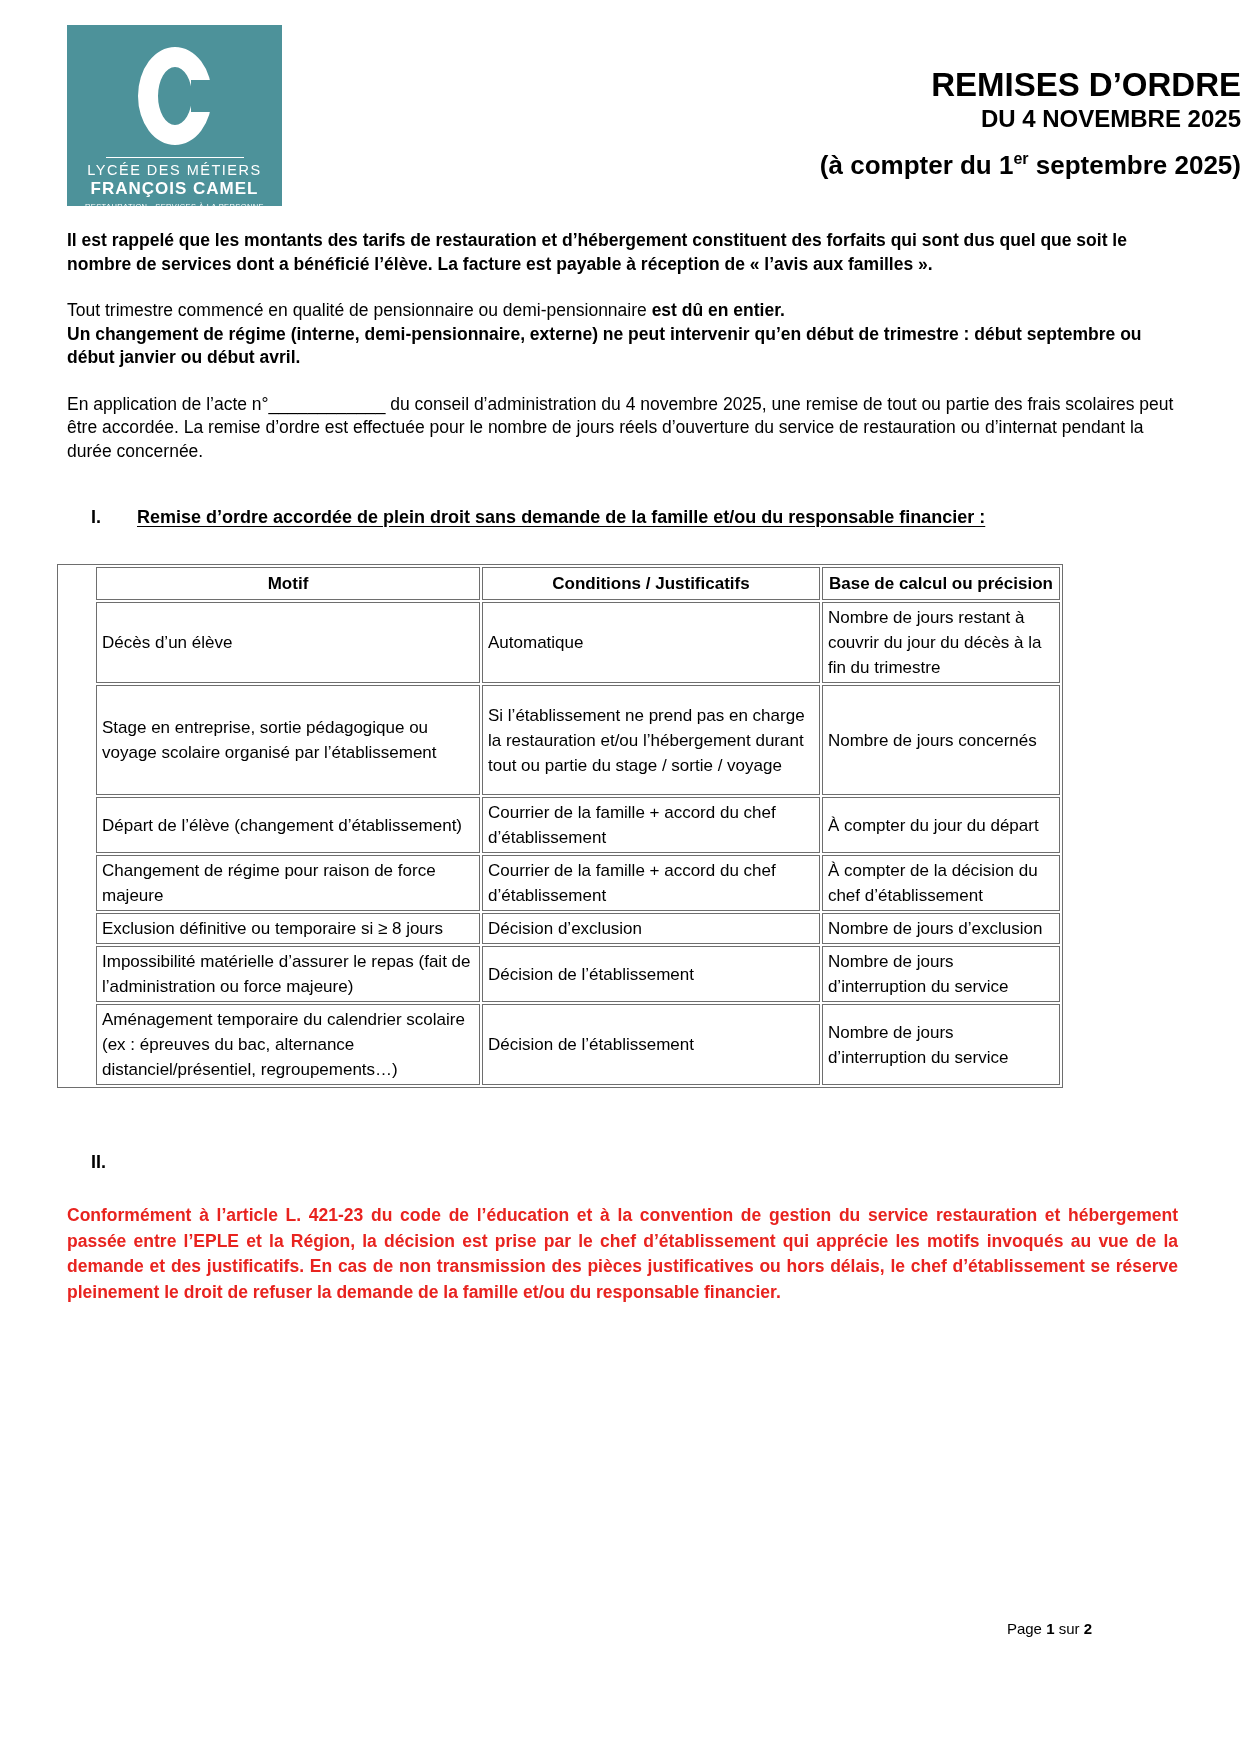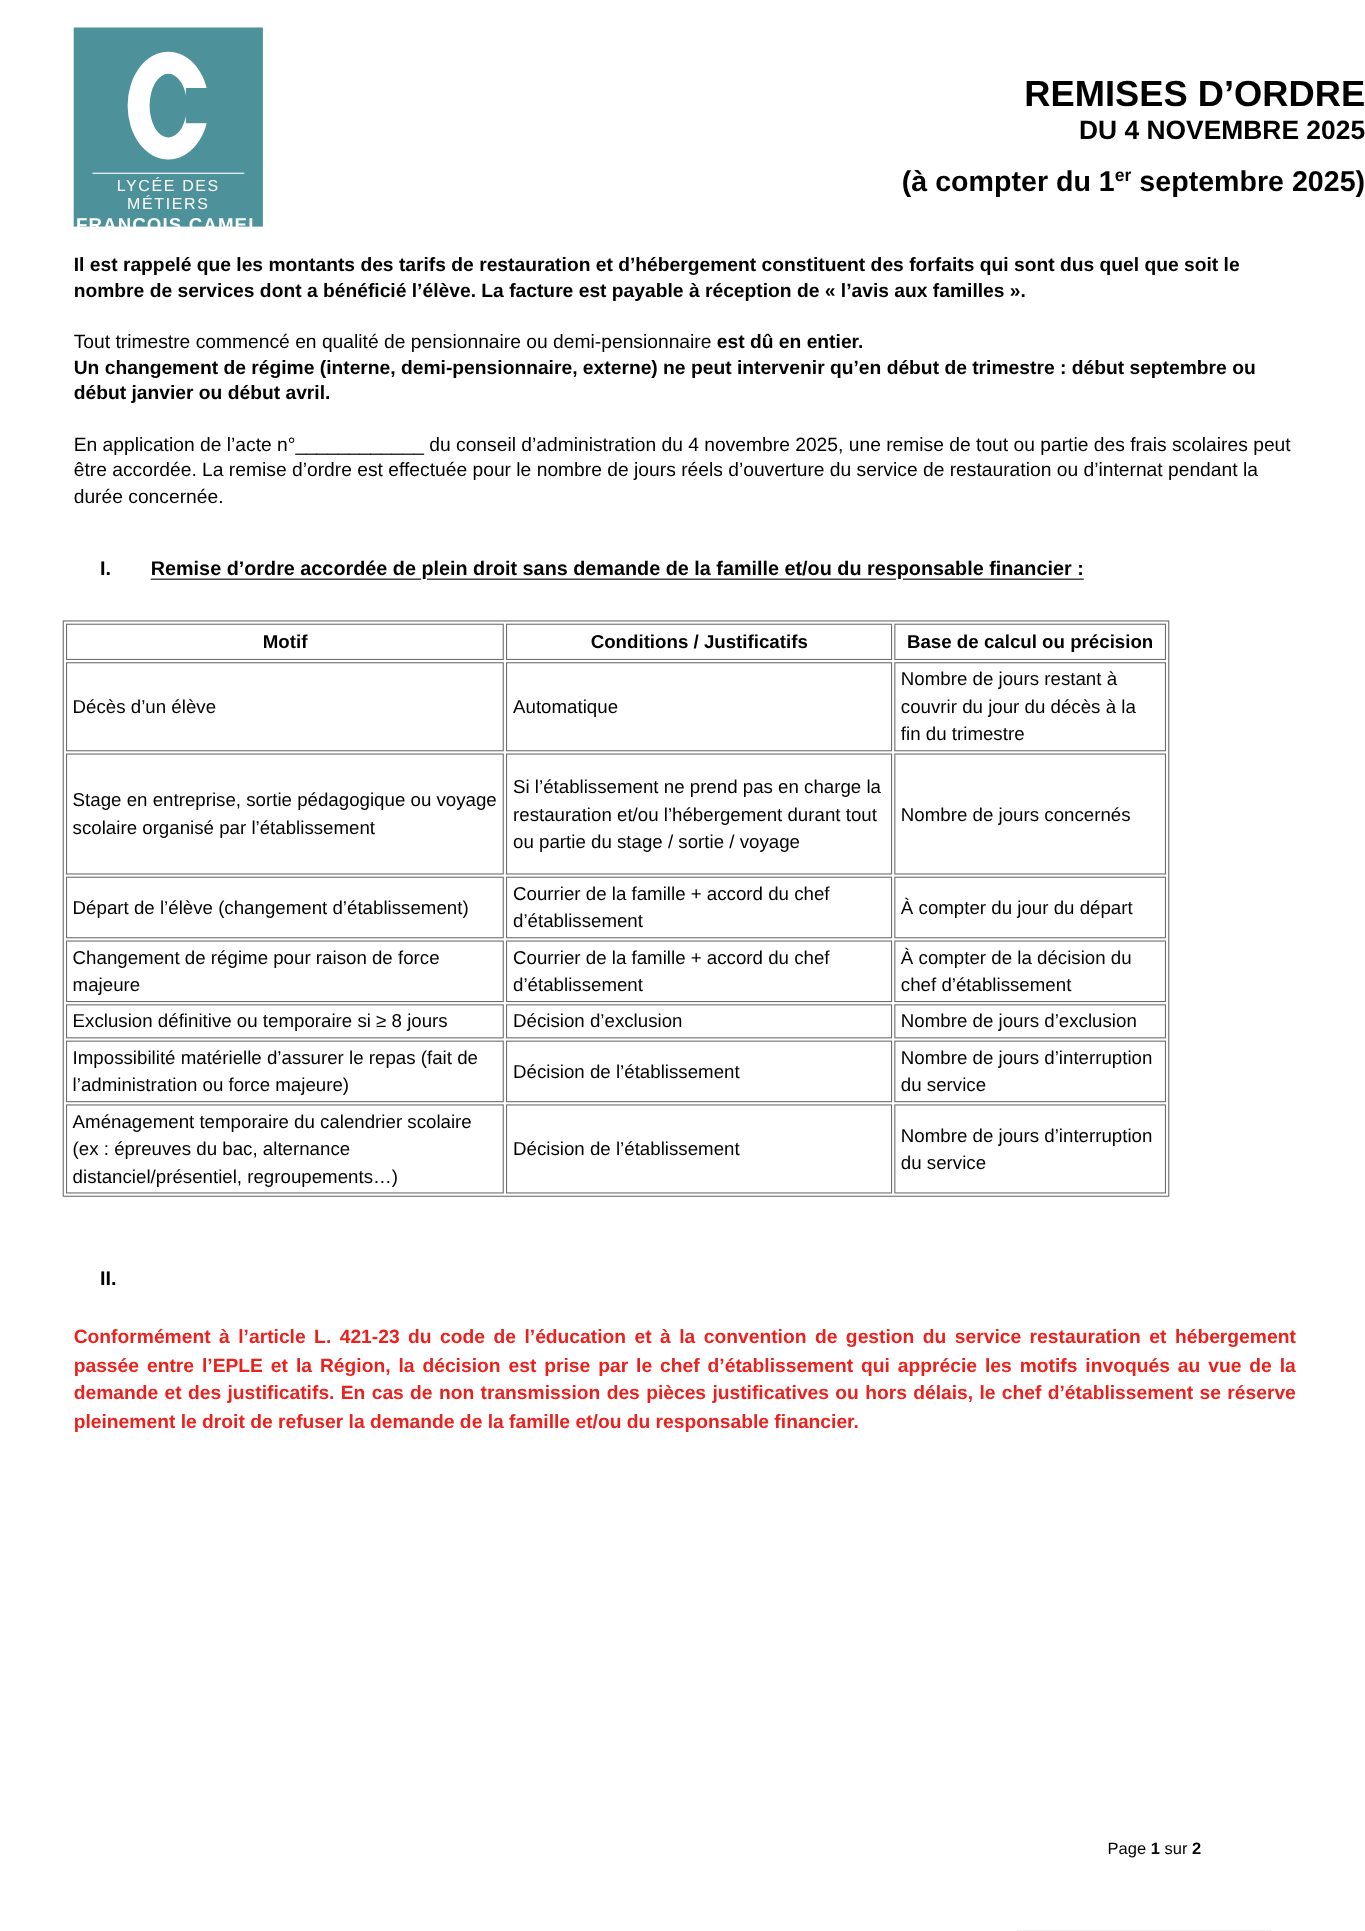--- a/index.html
+++ b/index.html
@@ -12,21 +12,21 @@
     font-family: "Liberation Sans", sans-serif;
     color: #000;
     overflow: hidden;
   }
   .content { padding: 0 63px 0 67px; }
 
   
   .header { position: relative; height: 206px; }
   .logo {
     position: absolute; left: 67px; top: 25px;
-    width: 172px; height: 181px;
+    width: 215px; height: 181px;
     color: #fff; text-align: center;
   }
   .logo-c { position: relative; width: 74px; height: 98px; margin: 22px auto 0; }
   .logo-c-ring { width: 74px; height: 98px; border: 20px solid #fff; border-radius: 50%; }
   .logo-c-gap { position: absolute; right: -3px; top: 50%; transform: translateY(-50%); width: 24px; height: 32px; }
   .logo-rule { width: 138px; height: 1px; background: #fff; margin: 12px auto 4px; }
   .logo-line1 { font-size: 14.5px; letter-spacing: 1.5px; font-weight: 400; }
   .logo-line2 { font-size: 17px; letter-spacing: 1px; font-weight: 700; margin-top: 1px; }
   .logo-line3 { font-size: 7.5px; letter-spacing: 0.4px; margin-top: 3px; }
 
@@ -46,20 +46,21 @@
   .heading-1 { margin-top: 42px; }
   .heading-2 { margin-top: 62px; }
 
   
   table.remises {
     margin-left: -10px; margin-top: 34px;
     width: 1006px;
     border: 1px solid #6e6e6e;
     border-spacing: 2px;
     table-layout: fixed;
+    padding-left: 36px;
   }
   table.remises th, table.remises td {
     border: 1px solid #6e6e6e;
     font-size: 17px;
     vertical-align: middle;
   }
   table.remises th {
     font-weight: 700; text-align: center;
     padding: 4px 6px; line-height: 23px;
   }
@@ -71,21 +72,21 @@
   tr.r7 td { height: 76px; }
 
   
   .notice {
     margin-top: 28px;
     font-size: 17.5px; font-weight: 700; line-height: 25.5px;
     text-align: justify;
   }
 
   
-  .footer { position: absolute; top: 1672px; right: 149px; font-size: 15px; }
+  .footer { position: absolute; top: 1620px; right: 149px; font-size: 15px; }
 </style>
 </head>
 <body>
 
 <div class="page">
 
   <div class="header">
     <div class="logo" style="background: rgb(77, 146, 154);">
       <div class="logo-c">
         <div class="logo-c-ring"></div>

